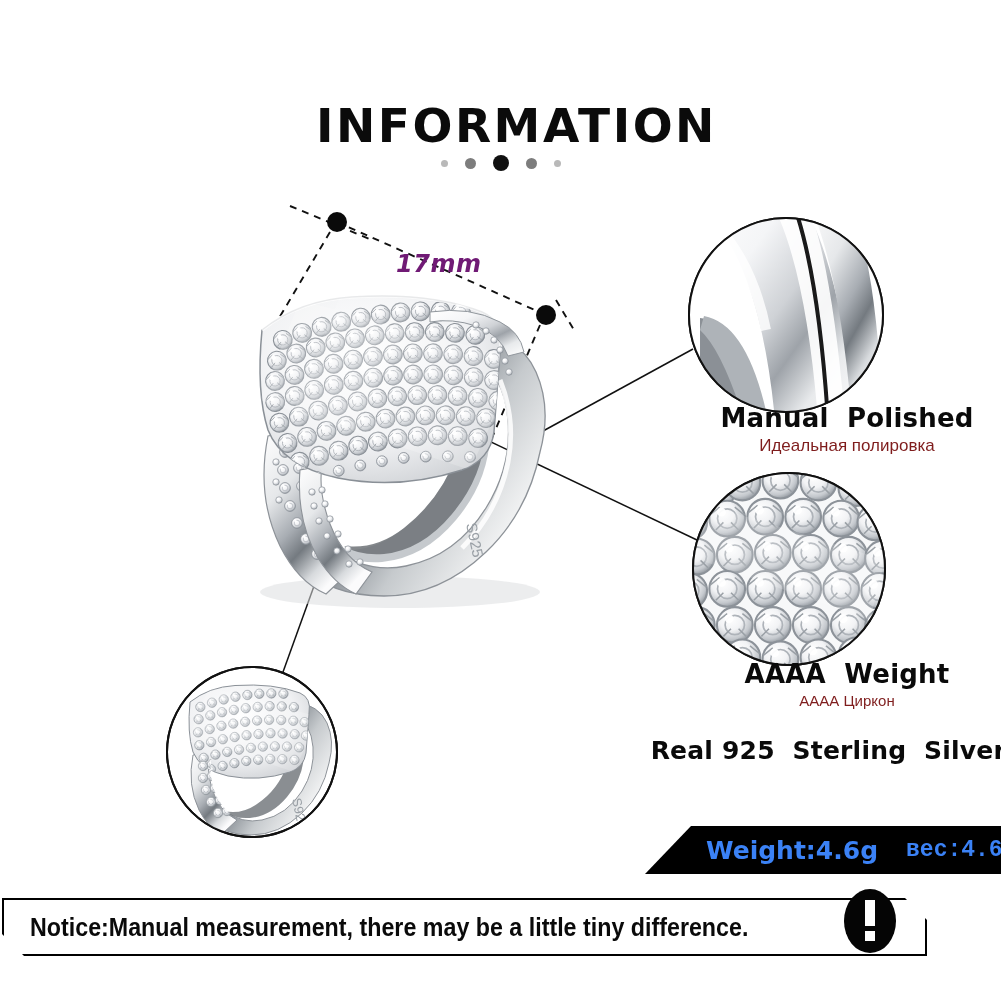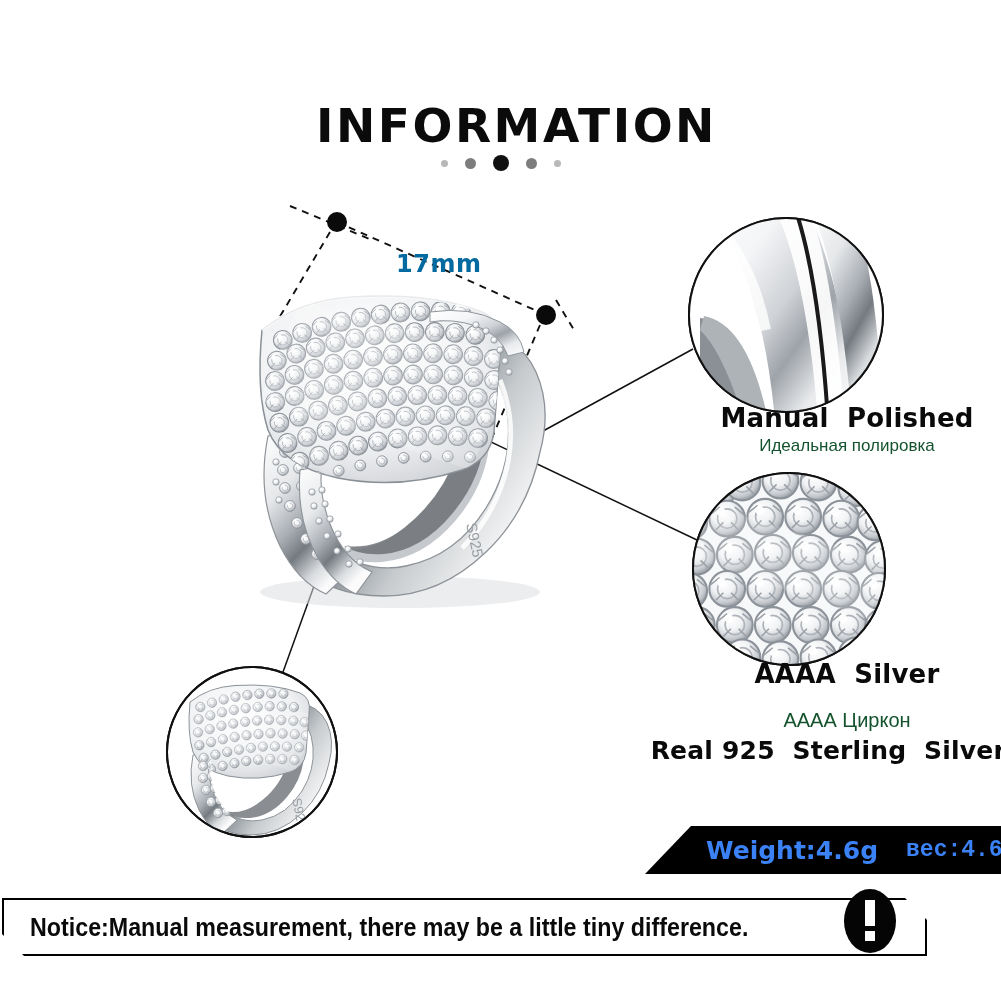--- a/index.html
+++ b/index.html
@@ -11,37 +11,37 @@
   #title{position:absolute;left:16px;top:98px;width:1001px;text-align:center;
          font-size:47px;font-weight:700;letter-spacing:2.5px;color:#0b0b0b;
          font-family:"DejaVu Sans","Liberation Sans",sans-serif;}
   #dots{position:absolute;left:0;top:152px;width:1001px;height:22px;
         display:flex;justify-content:center;align-items:center;gap:17px;}
   #dots i{display:block;border-radius:50%;background:#111;}
 
   
   .cap-main{font-weight:700;color:#0a0a0a;font-family:"DejaVu Sans","Liberation Sans",sans-serif;
             white-space:pre;}
-  .cap-sub{color:#14532d;font-family:"Liberation Sans","DejaVu Sans",sans-serif;white-space:pre;}
+  .cap-sub{color:#7f1d1d;font-family:"Liberation Sans","DejaVu Sans",sans-serif;white-space:pre;}
 
   #polished-wrap{position:absolute;left:694px;top:403px;width:306px;text-align:center;}
   #polished-wrap .cap-main{font-size:26px;letter-spacing:.2px;}
   #polished-wrap .cap-sub{font-size:17px;margin-top:3px;}
 
   #zircon-wrap{position:absolute;left:694px;top:659px;width:306px;text-align:center;}
   #zircon-wrap .cap-main{font-size:26px;letter-spacing:.2px;}
-  #zircon-wrap .cap-sub{font-size:20px;margin-top:20px;}
+  #zircon-wrap .cap-sub{font-size:15px;margin-top:3px;}
 
   #silver-wrap{position:absolute;left:366px;top:736px;width:640px;text-align:right;}
   #silver-wrap .cap-main{font-size:25px;letter-spacing:.2px;}
   #silver-wrap .cap-sub{font-size:17px;margin-top:3px;}
 
   
   #mm-label{position:absolute;left:396px;top:250px;font-size:24px;font-weight:700;
-            color:#0369a1;font-family:"DejaVu Sans","Liberation Sans",sans-serif;letter-spacing:.5px;}
+            color:#701a75;font-family:"DejaVu Sans","Liberation Sans",sans-serif;letter-spacing:.5px;font-style:italic;}
 
   
   #weight-banner{position:absolute;left:645px;top:826px;width:356px;height:48px;}
   #weight-banner .shape{position:absolute;inset:0;background:#000;
       clip-path:polygon(46px 0,356px 0,356px 48px,0 48px);}
   #weight-banner .txt{position:absolute;inset:0;display:flex;align-items:center;
       padding-left:61px;gap:28px;color:#3b82f6;}
   #w-en{font-size:25px;font-weight:700;font-family:"DejaVu Sans","Liberation Sans",sans-serif;}
   #w-ru{font-size:23px;font-weight:700;font-family:Liberation Mono, monospace;}
 
@@ -526,21 +526,21 @@
   </svg>
 
   <div id="mm-label">17mm</div>
 
   <div id="polished-wrap">
     <div class="cap-main">Manual  Polished</div>
     <div class="cap-sub">Идеальная полировка</div>
   </div>
 
   <div id="zircon-wrap">
-    <div class="cap-main">AAAA  Silver</div>
+    <div class="cap-main">AAAA  Weight</div>
     <div class="cap-sub">АААА Циркон</div>
   </div>
 
   <div id="silver-wrap">
     <div class="cap-main">Real 925  Sterling  Silver</div>
   </div>
 
   <div id="weight-banner">
     <div class="shape"></div>
     <div class="txt">

